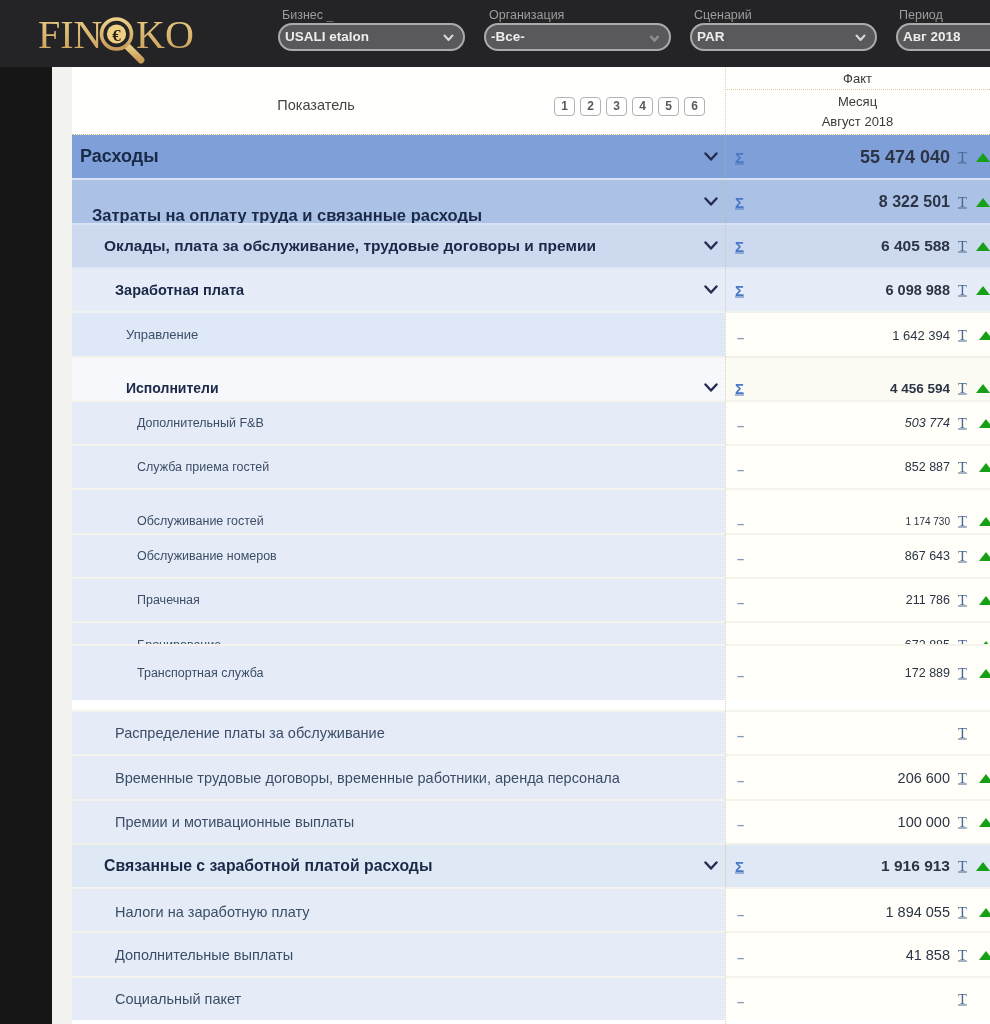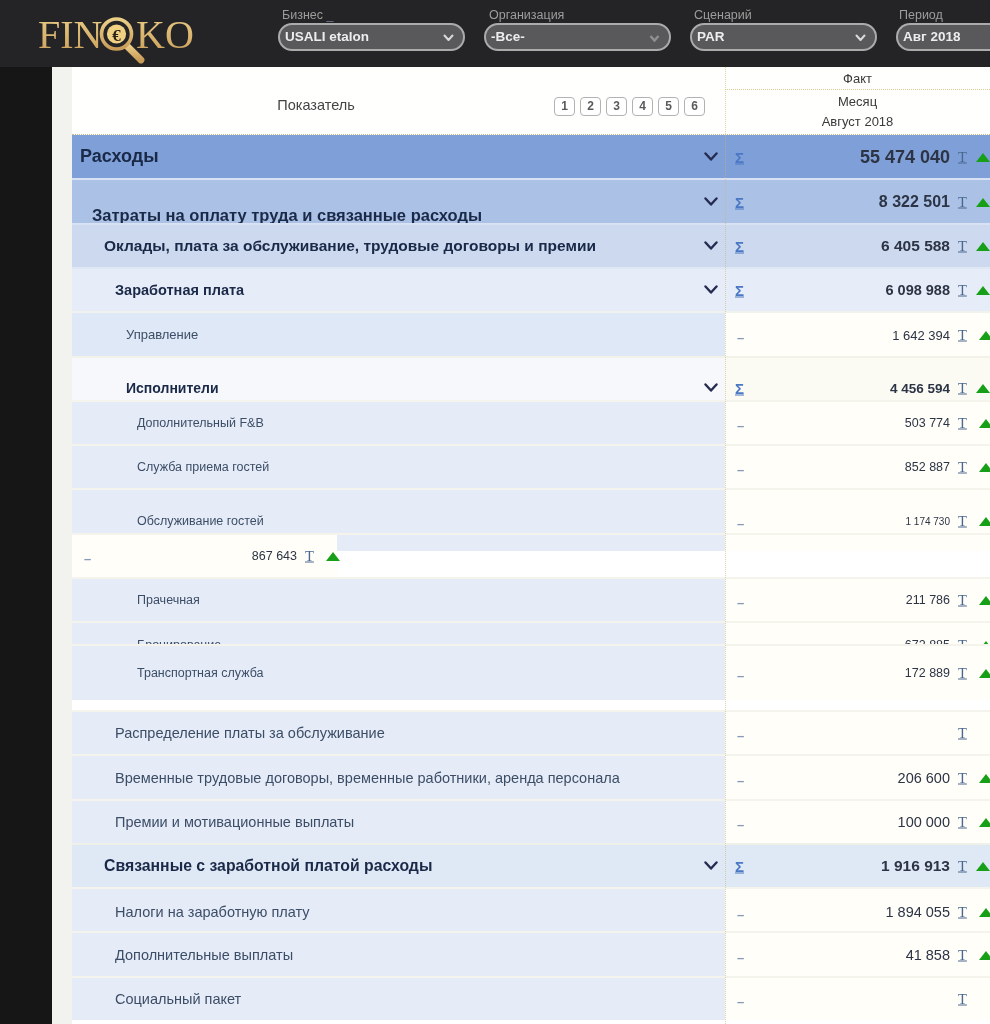--- a/index.html
+++ b/index.html
@@ -170,21 +170,21 @@
       <span class="tt">Т</span>
       <span class="tri"></span>
     </div>
   </div>
 <div class="row" style="top:400px;height:44px;border-top:2px solid #f5f4ec;">
     <div class="lc" style="background:#e5ecf8;padding-left:65px;">
       <span class="lt leaftext" style="font-size:12.5px;">Дополнительный F&amp;B</span>
     </div>
     <div class="vc" style="background:#fffef8;">
       <span class="dash">–</span>
-      <span class="num" style="font-size:12.5px;">503 774</span>
+      <span class="num" style="font-size:12.5px;font-style:italic;">503 774</span>
       <span class="tt">Т</span>
       <span class="tri" style="left:254px;"></span>
     </div>
   </div>
 <div class="row" style="top:444px;height:44px;border-top:2px solid #f5f4ec;">
     <div class="lc" style="background:#e5ecf8;padding-left:65px;">
       <span class="lt leaftext" style="font-size:12.5px;">Служба приема гостей</span>
     </div>
     <div class="vc" style="background:#fffef8;">
       <span class="dash">–</span>
@@ -198,20 +198,23 @@
       <span class="lt leaftext" style="font-size:12.5px;">Обслуживание гостей</span>
     </div>
     <div class="vc" style="background:#fffef8;">
       <span class="dash">–</span>
       <span class="num" style="font-size:10px;">1 174 730</span>
       <span class="tt">Т</span>
       <span class="tri" style="left:254px;"></span>
     </div>
   </div>
 <div class="row" style="top:533px;height:44px;border-top:2px solid #f5f4ec;">
+    <div class="lc" style="background:#e5ecf8;padding-left:65px;">
+      <span class="lt leaftext" style="font-size:12.5px;">Обслуживание номеров</span>
+    </div>
     <div class="vc" style="background:#fffef8;">
       <span class="dash">–</span>
       <span class="num" style="font-size:12.5px;">867 643</span>
       <span class="tt">Т</span>
       <span class="tri" style="left:254px;"></span>
     </div>
   </div>
 <div class="row" style="top:577px;height:44px;border-top:2px solid #f5f4ec;">
     <div class="lc" style="background:#e5ecf8;padding-left:65px;">
       <span class="lt leaftext" style="font-size:12.5px;">Прачечная</span>

